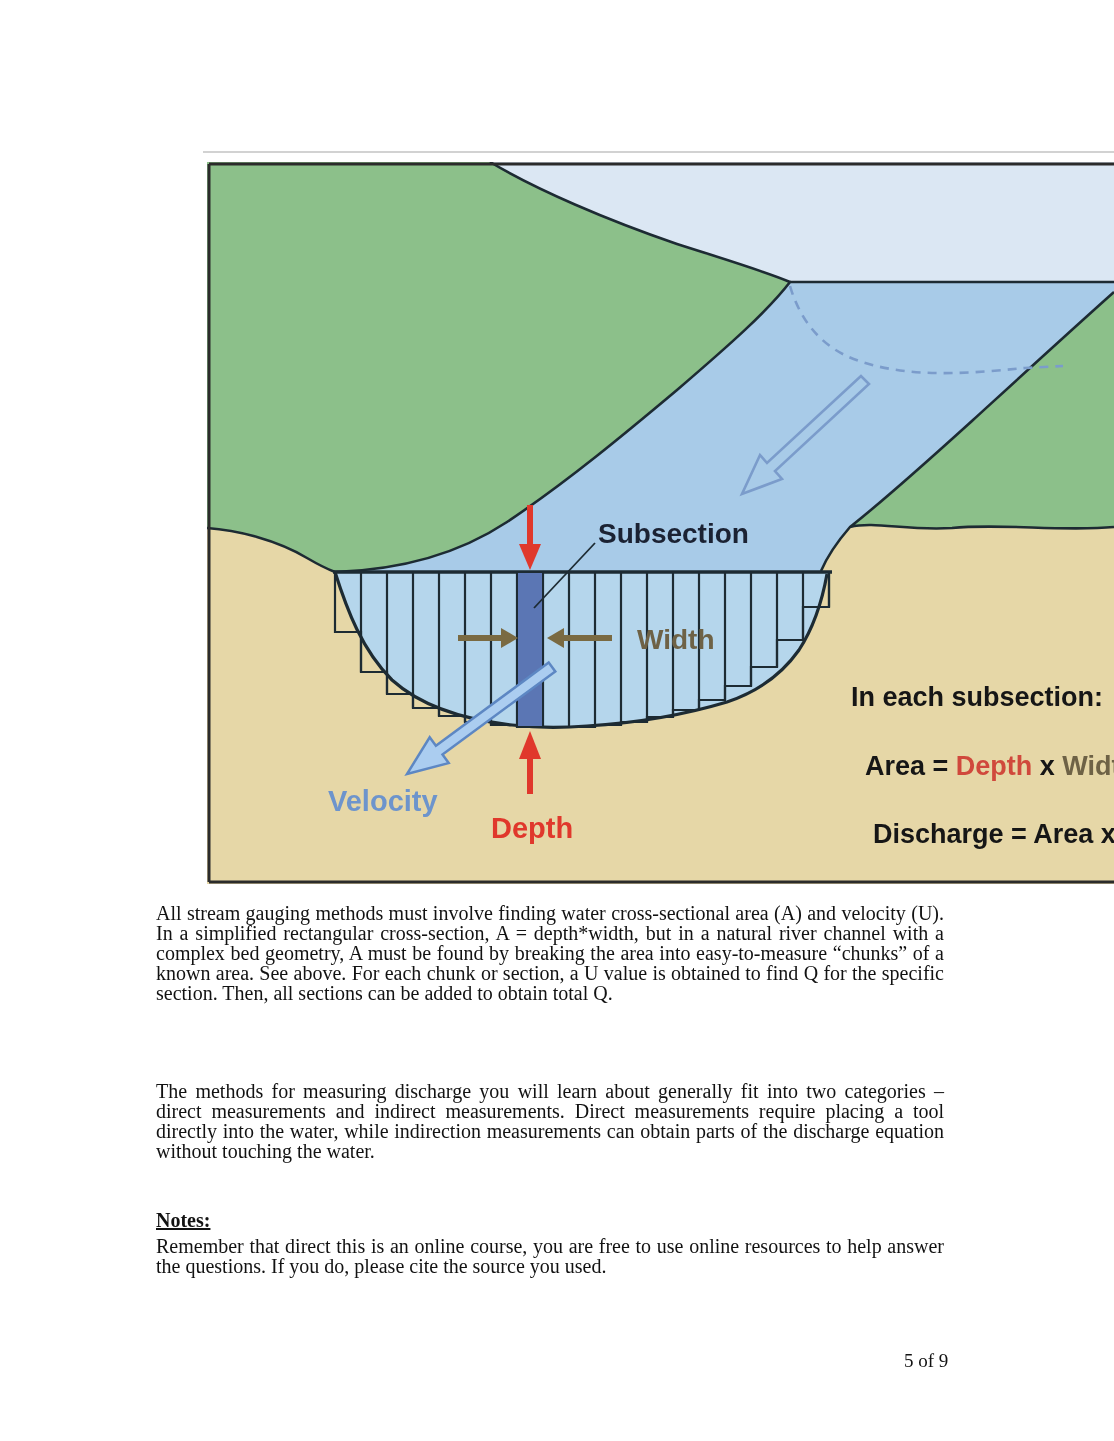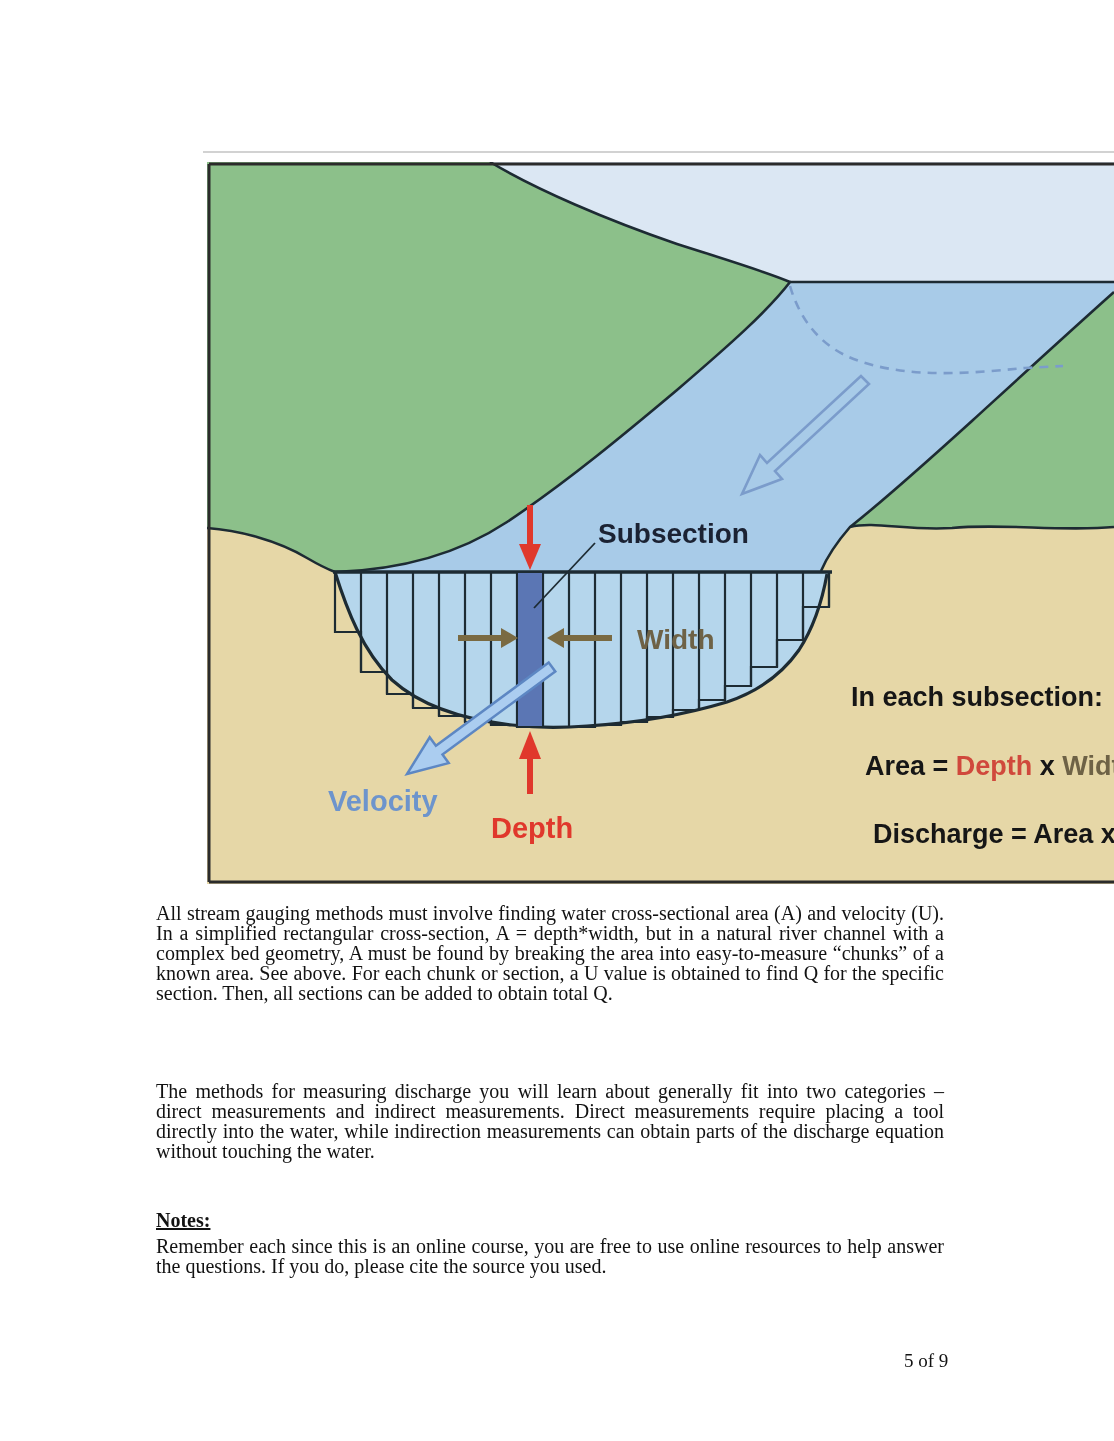--- a/index.html
+++ b/index.html
@@ -90,17 +90,17 @@
       <path d="M2,2 H907 M2,2 V720 M2,720 H907" fill="none" stroke="#2b2b2b" stroke-width="3"></path>
     </svg>
   </div>
 
   <div class="textblock p1"><span>All stream gauging methods must involve finding water cross-sectional area (A) and velocity (U). In a simplified rectangular cross-section, A = depth*width, but in a natural river channel with a complex bed geometry, A must be found by breaking the area into easy-to-measure “chunks” of a known area. See above. For each chunk or section, a U value is obtained to find Q for the specific section. Then, all sections can be added to obtain total Q.</span></div>
 
   <div class="textblock p2"><span>The methods for measuring discharge you will learn about generally fit into two categories – </span><span class="it">direct</span><span> measurements and </span><span class="it">indirect</span><span> measurements. Direct measurements require placing a tool directly into the water, while indirection measurements can obtain parts of the discharge equation without touching the water.</span></div>
 
   <div class="textblock notes-h">Notes:</div>
 
-  <div class="textblock notes-b"><span>Remember each since this is an online course, you are free to use online resources to help answer the questions. If you do, </span><span class="it">please cite the source you used.</span></div>
+  <div class="textblock notes-b"><span>Remember that direct this is an online course, you are free to use online resources to help answer the questions. If you do, </span><span class="it">please cite the source you used.</span></div>
 
   <div class="pagenum">5 of 9</div>
 
 </div>
 
 </body></html>

